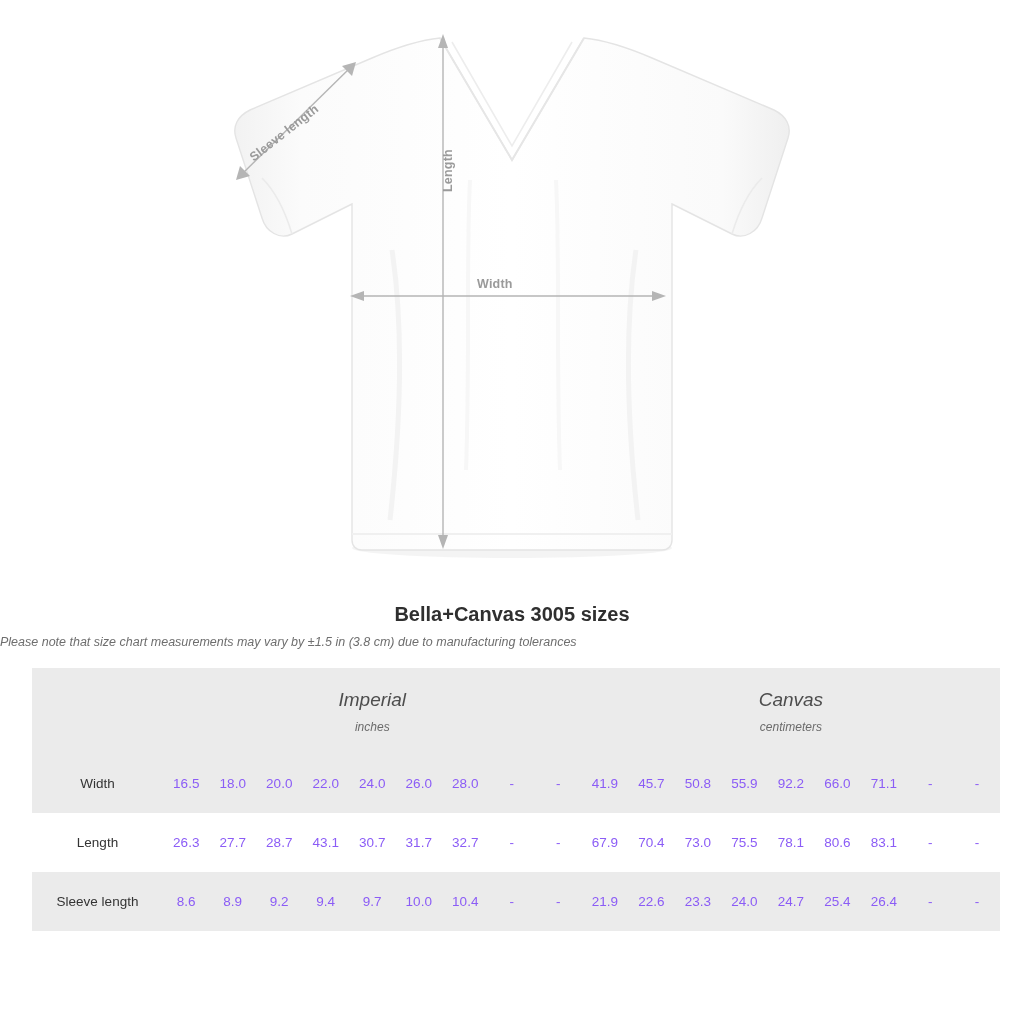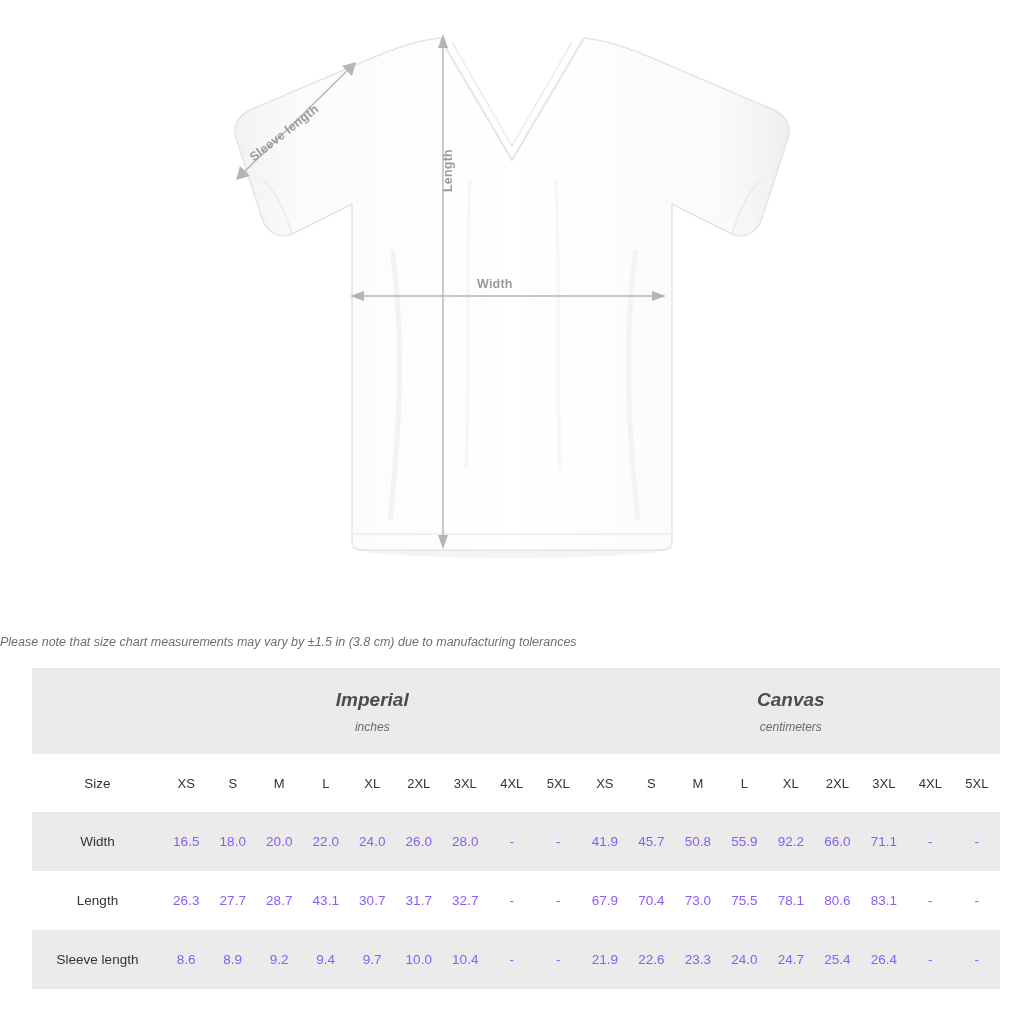--- a/index.html
+++ b/index.html
@@ -81,21 +81,21 @@
     font-weight: normal;
   }
   .sys-row td {
     background: #ebebeb;
     height: 86px;
     vertical-align: middle;
   }
   .sys-name {
     font-size: 19px;
     font-style: italic;
-    font-weight: bold;
+    font-weight: normal;
     color: #4d4d4d;
     line-height: 1.25;
   }
   .sys-unit {
     font-size: 12px;
     font-style: italic;
     color: #6b6b6b;
     margin-top: 8px;
   }
   .head-row td {
@@ -198,20 +198,21 @@
         <path d="M356,62 L342,66 L352,76 Z" fill="#b5b5b5"></path>
         <path d="M236,180 L250,176 L240,166 Z" fill="#b5b5b5"></path>
       </svg>
 
       <div class="anno anno-width">Width</div>
       <div class="anno anno-length">Length</div>
       <div class="anno anno-sleeve">Sleeve length</div>
     </div>
   </div>
 
+  <div class="title">Bella+Canvas 3005 sizes</div>
   <div class="subtitle">Please note that size chart measurements may vary by ±1.5 in (3.8 cm) due to manufacturing tolerances</div>
 
   <div class="table-wrap">
     <table class="sizes">
       <colgroup>
         <col class="col-label">
         <col class="col-cell">
           <col class="col-cell">
           <col class="col-cell">
           <col class="col-cell">
@@ -237,41 +238,20 @@
         <td colspan="9">
           <div class="sys-name">Imperial</div>
           <div class="sys-unit">inches</div>
         </td>
         <td colspan="9">
           <div class="sys-name">Canvas</div>
           <div class="sys-unit">centimeters</div>
         </td>
       </tr>
 
-      <tr class="head-row">
-        <td class="rowlabel">Size</td>
-        <td>XS</td>
-        <td>S</td>
-        <td>M</td>
-        <td>L</td>
-        <td>XL</td>
-        <td>2XL</td>
-        <td>3XL</td>
-        <td>4XL</td>
-        <td>5XL</td>
-        <td>XS</td>
-        <td>S</td>
-        <td>M</td>
-        <td>L</td>
-        <td>XL</td>
-        <td>2XL</td>
-        <td>3XL</td>
-        <td>4XL</td>
-        <td>5XL</td>
-      </tr>
 
       <tr class="data-row shade">
         <td class="rowlabel">Width</td>
         <td>16.5</td>
         <td>18.0</td>
         <td>20.0</td>
         <td>22.0</td>
         <td>24.0</td>
         <td>26.0</td>
         <td>28.0</td>

